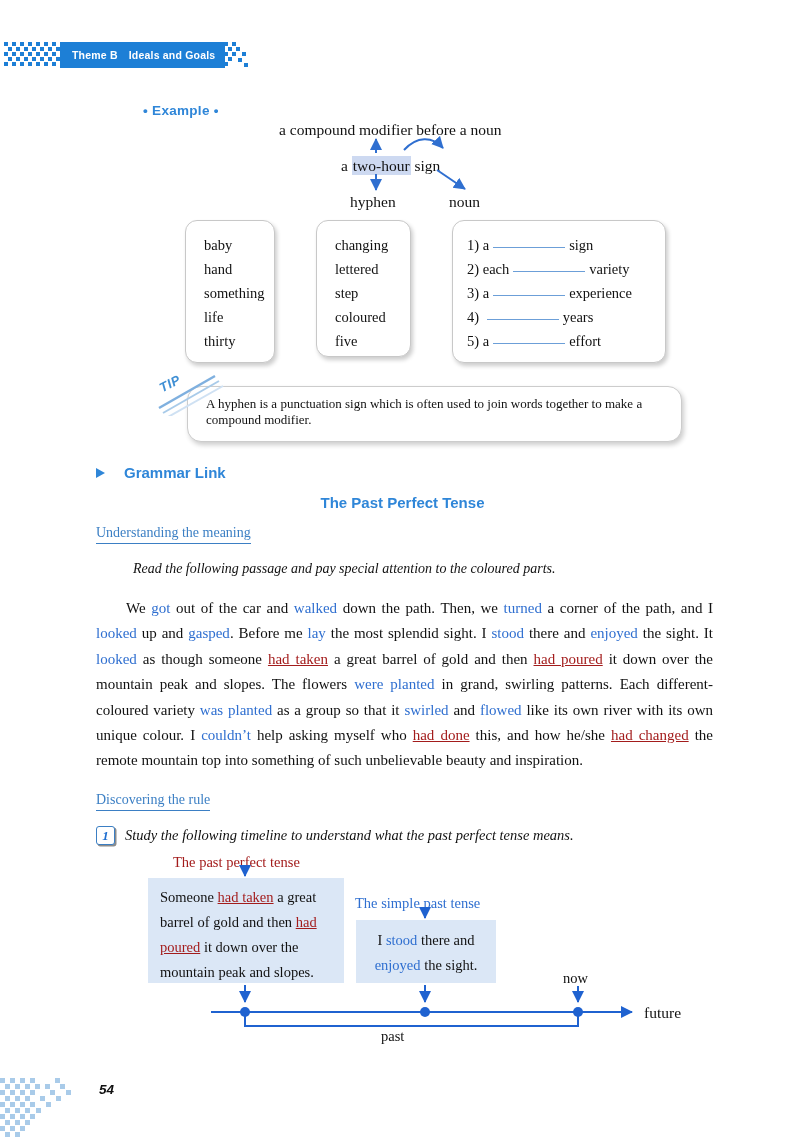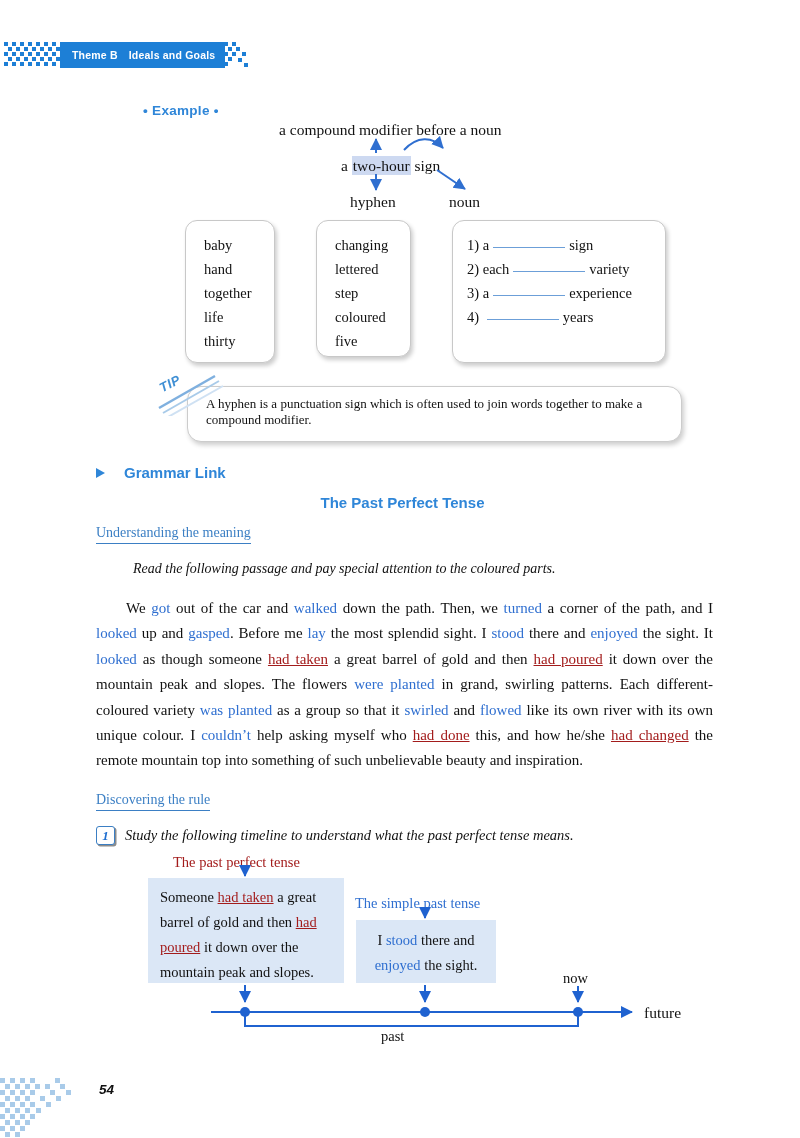--- a/index.html
+++ b/index.html
@@ -362,21 +362,21 @@
     <line x1="376" y1="174" x2="376" y2="190" stroke="#2f6fd0" stroke-width="2" marker-end="url(#ah)"></line>
 
     <line x1="437" y1="170" x2="465" y2="189" stroke="#2f6fd0" stroke-width="2" marker-end="url(#ah)"></line>
   </svg>
 </div>
 
 <div class="wbox wbox-1">
   <ul>
     <li>baby</li>
     <li>hand</li>
-    <li>together</li>
+    <li>something</li>
     <li>life</li>
     <li>thirty</li>
   </ul>
 </div>
 
 <div class="wbox wbox-2">
   <ul>
     <li>changing</li>
     <li>lettered</li>
     <li>step</li>
@@ -388,20 +388,22 @@
 <div class="wbox wbox-3">
   <ul>
     <li><span>1)</span>
       <span>a</span><span class="blank-line"></span><span>sign</span></li>
     <li><span>2)</span>
       <span>each</span><span class="blank-line"></span><span>variety</span></li>
     <li><span>3)</span>
       <span>a</span><span class="blank-line"></span><span>experience</span></li>
     <li><span>4)</span>
       <span></span><span class="blank-line"></span><span>years</span></li>
+    <li><span>5)</span>
+      <span>a</span><span class="blank-line"></span><span>effort</span></li>
   </ul>
 </div>
 
 <div class="tip-wrap">
   <div class="tip-box">
     <p>A hyphen is a punctuation sign which is often used to join words together to make a compound modifier.</p>
   </div>
   <div class="tip-badge">
     <svg width="78" height="48">
       <line x1="2" y1="40" x2="58" y2="8" stroke="#7fb0df" stroke-width="2.4"></line>

